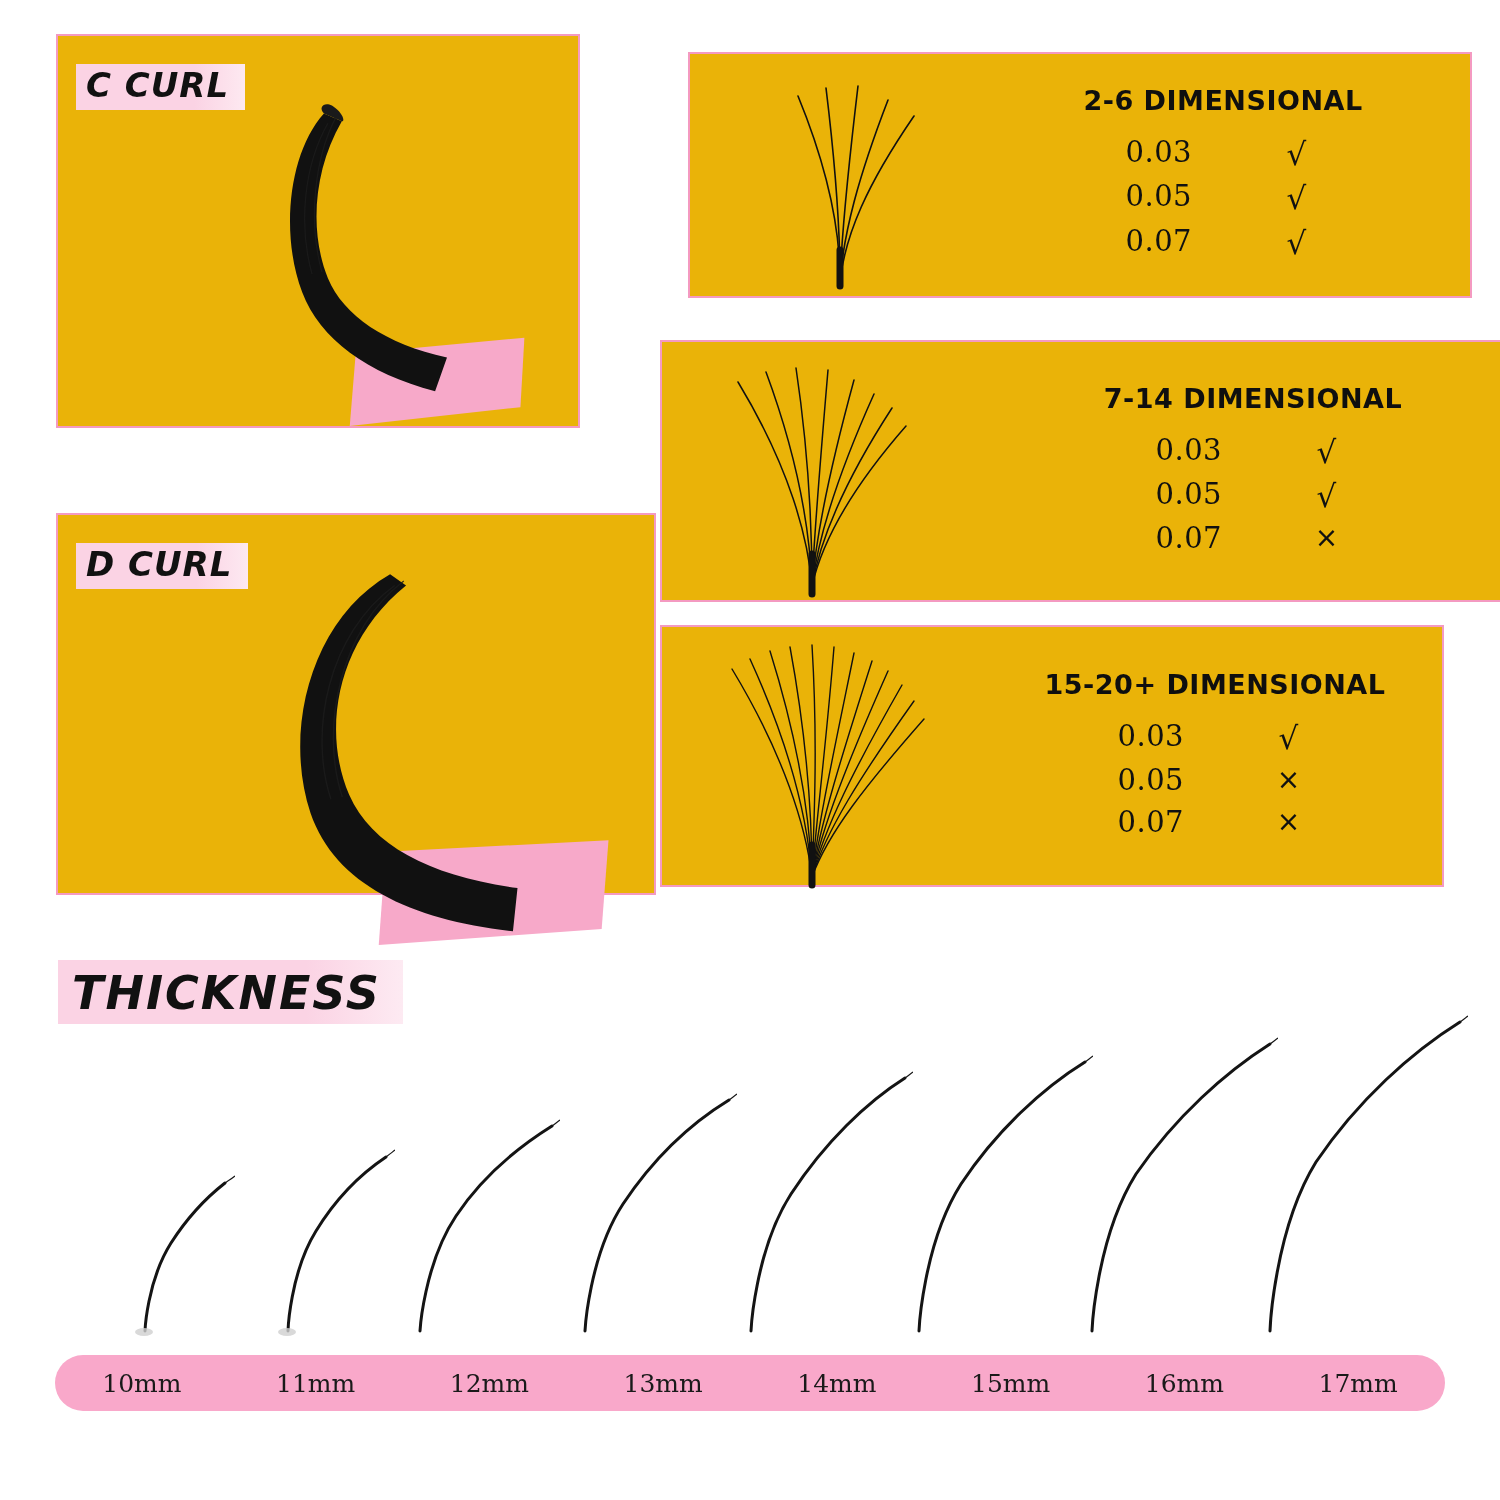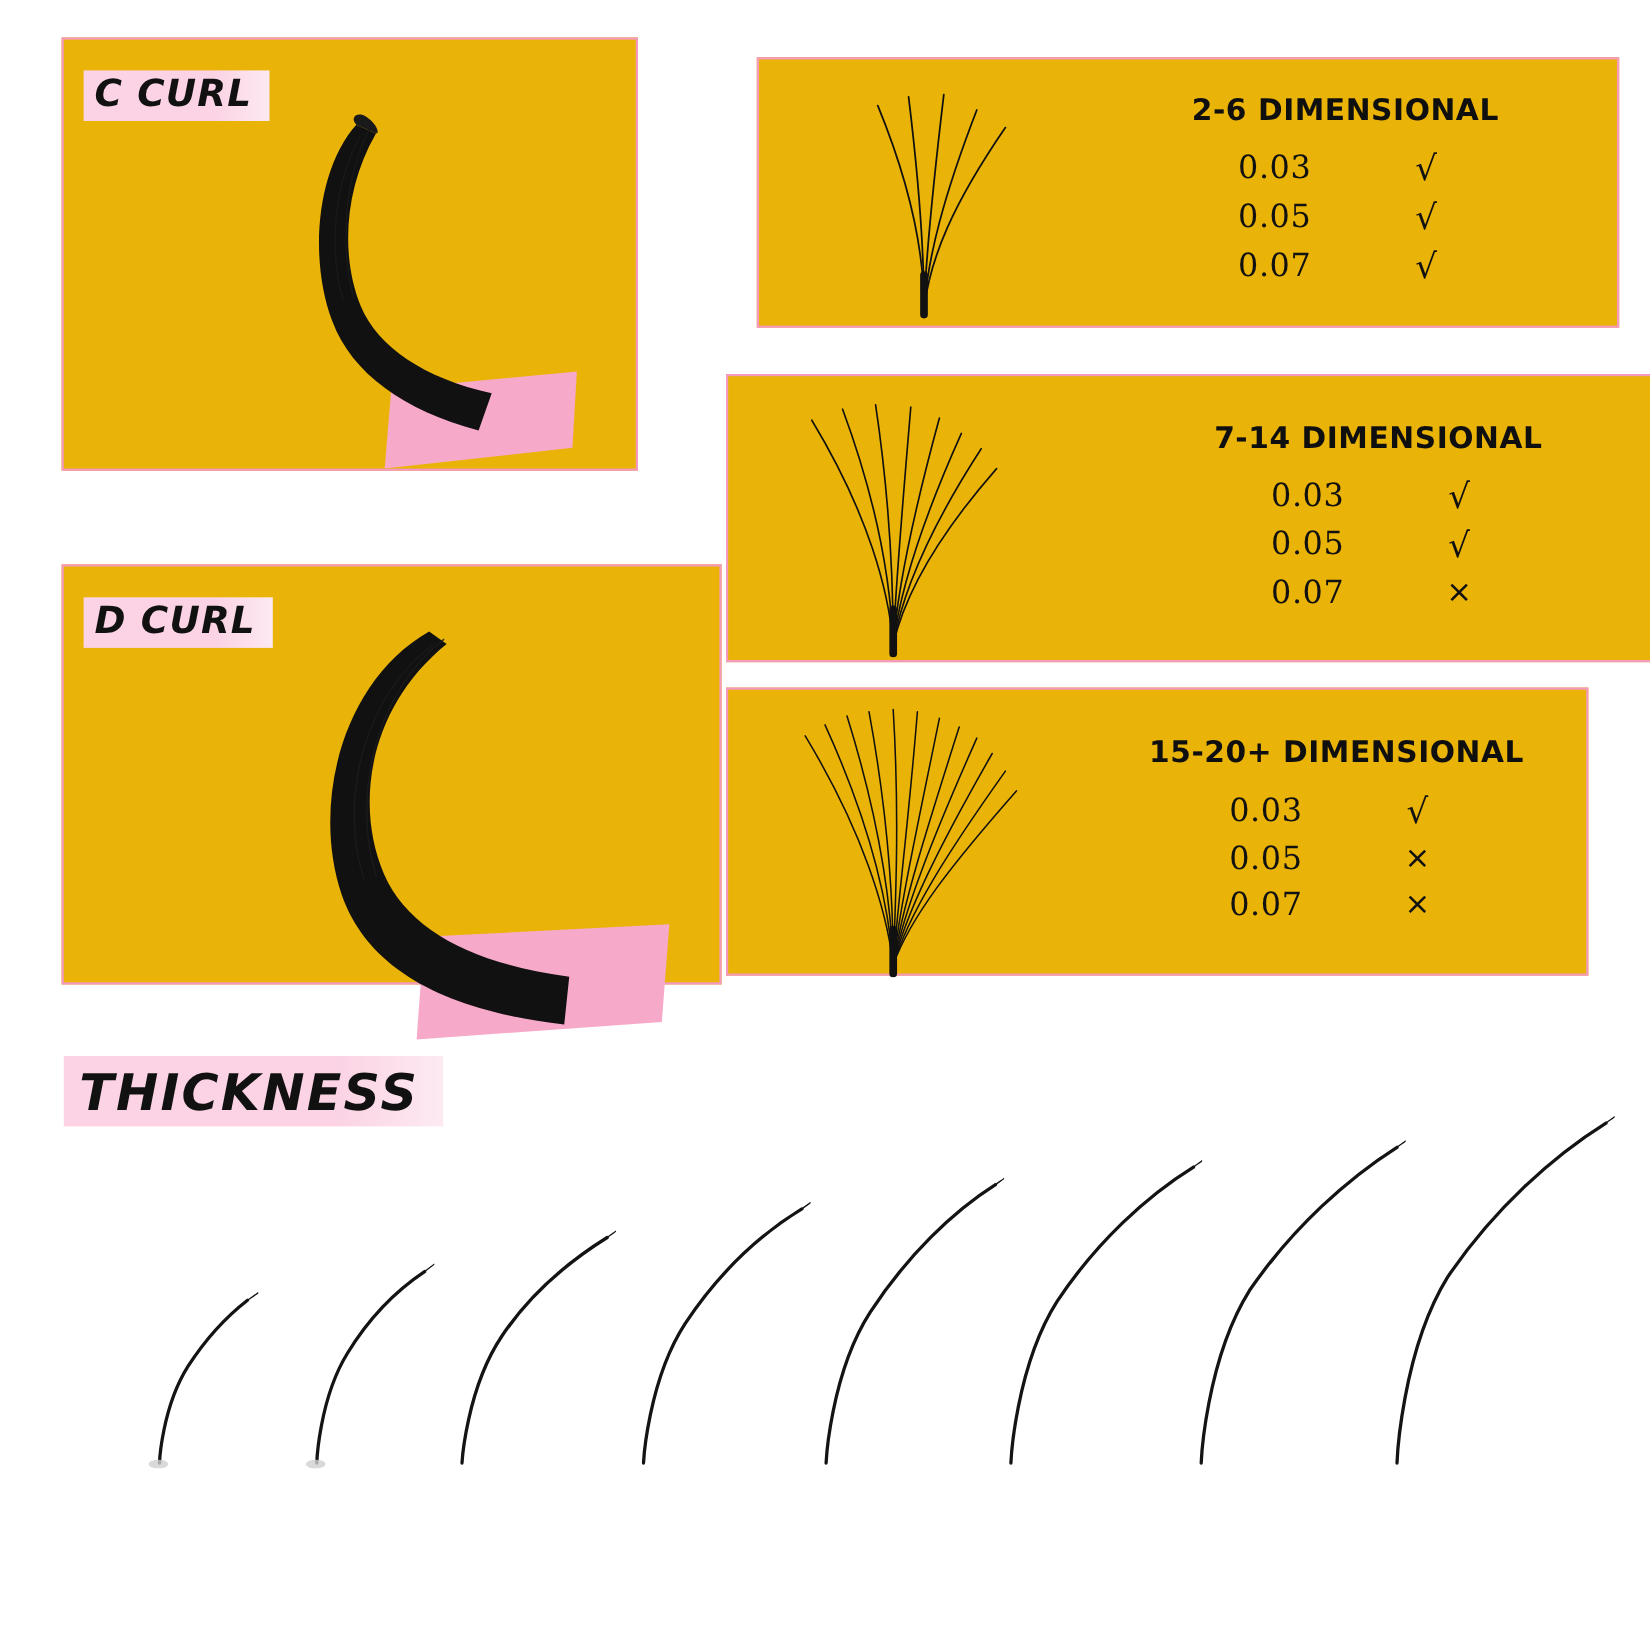--- a/index.html
+++ b/index.html
@@ -338,13 +338,23 @@
     </div>
 
     <div class="lash-cell" style="left:1185px;">
       <svg width="228" height="340" viewBox="0 0 228 340">
         <path d="M30,335 C30,335 34,234 76,166 C118,104 172,56 220,26" stroke="#141414" fill="none" stroke-width="3" stroke-linecap="round"></path>
         <path d="M220,26 C224,23 227,21 228,20" stroke="#141414" fill="none" stroke-width="1.2"></path>
       </svg>
     </div>
   </div>
 
+  <div class="scale-bar">
+    <div class="scale-item">10mm</div>
+    <div class="scale-item">11mm</div>
+    <div class="scale-item">12mm</div>
+    <div class="scale-item">13mm</div>
+    <div class="scale-item">14mm</div>
+    <div class="scale-item">15mm</div>
+    <div class="scale-item">16mm</div>
+    <div class="scale-item">17mm</div>
+  </div>
 </div>
 
 </body></html>

